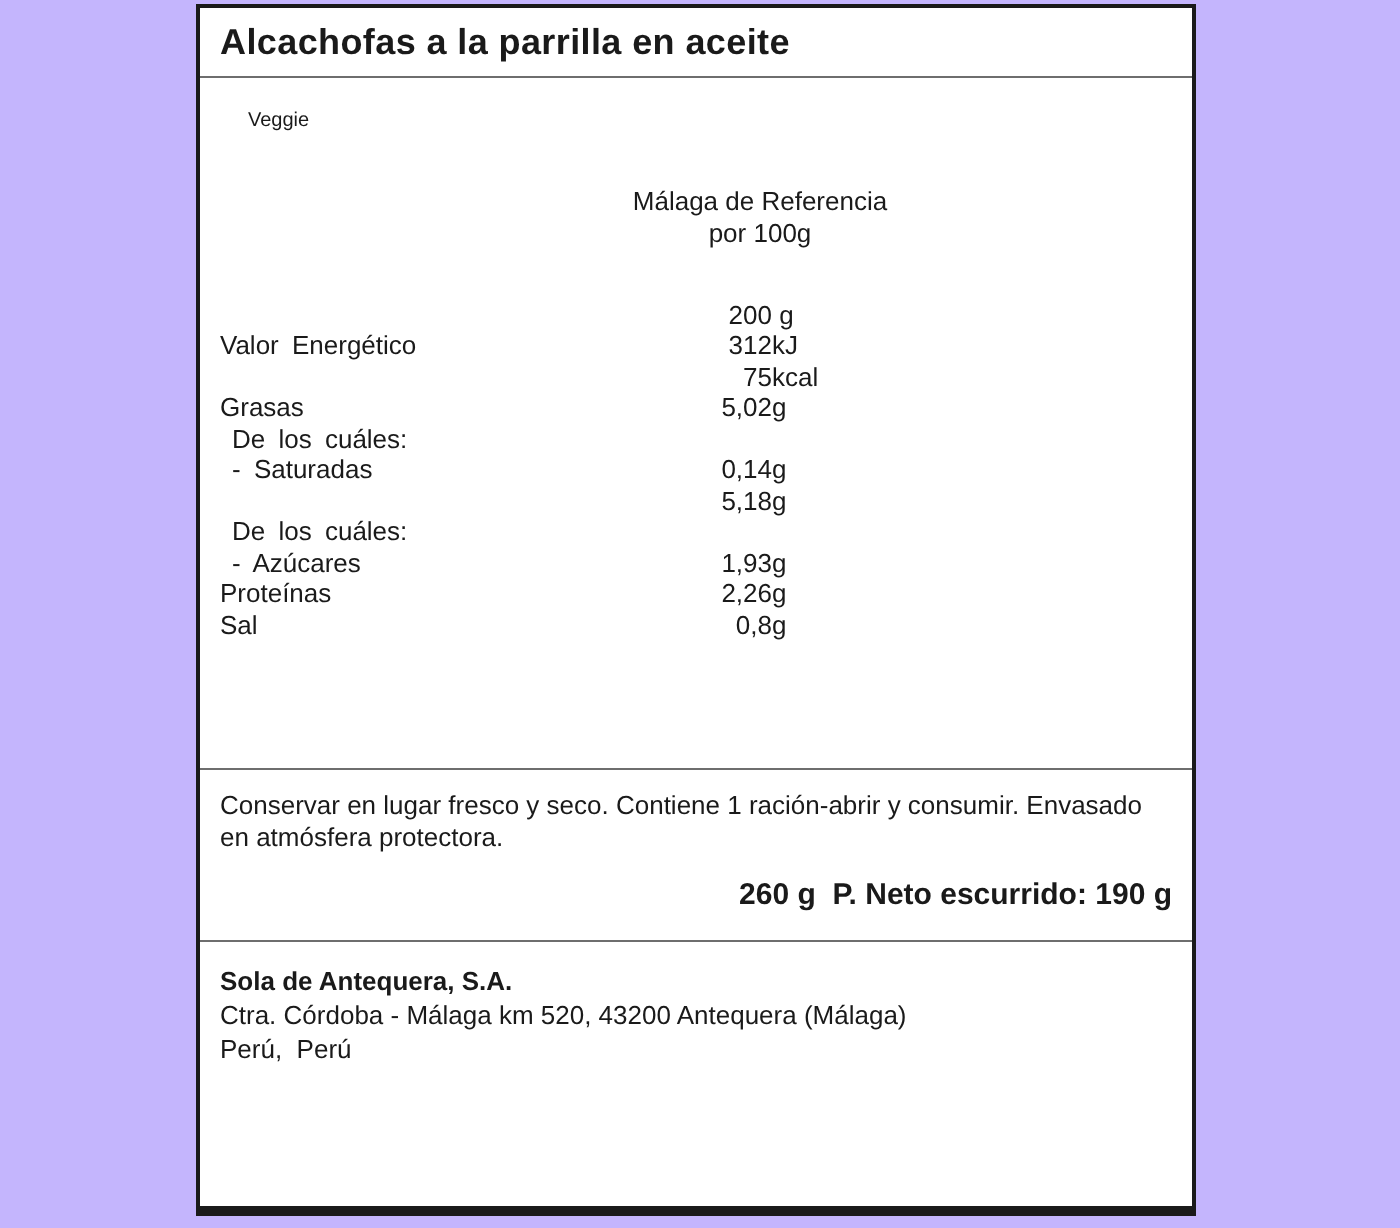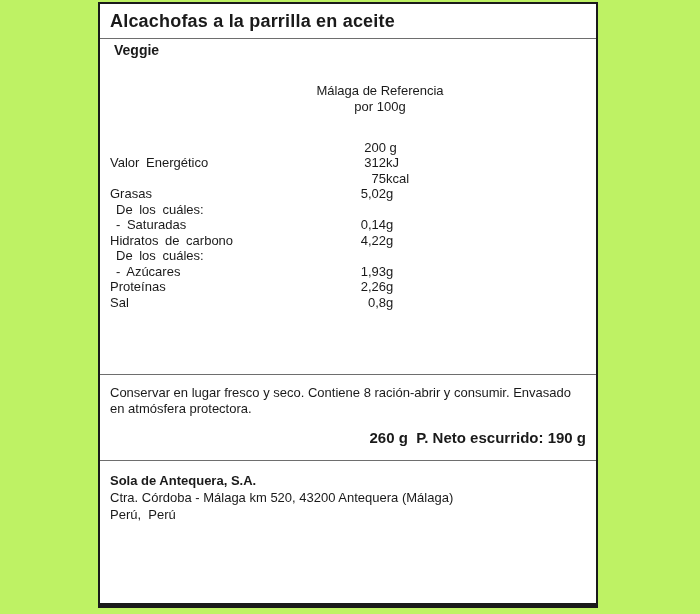--- a/index.html
+++ b/index.html
@@ -6,21 +6,21 @@
     margin: 0;
     padding: 0;
     background: #ffffff;
     font-family: "Liberation Sans", "DejaVu Sans", sans-serif;
     color: #1a1a1a;
   }
   .page {
     position: relative;
     width: 700px;
     height: 614px;
-    background: #bef264;
+    background: #c4b5fd;
     overflow: hidden;
   }
   .label-box {
     position: absolute;
     left: 98px;
     top: 2px;
     width: 500px;
     height: 606px;
     box-sizing: border-box;
     border: 2px solid #1a1a1a;
@@ -46,24 +46,23 @@
     border-top: 1px solid #6e6e6e;
     margin: 6px -10px 0 -10px;
     height: 0;
   }
   .instructions {
     margin: 9px 0 0 0;
     font-size: 13px;
     line-height: 15.5px;
   }
   .veggie {
-    margin: 4px;
-    font-size: 14px;
-    line-height: 15.5px;
-    font-weight: bold;
+    margin: 14px;
+    font-size: 10px;
+    line-height: 15.5px;
   }
   .nutri-header {
     margin: 24px 0 0 130px;
     width: 280px;
     text-align: center;
     font-size: 13px;
     line-height: 16.5px;
   }
   .nutri-table {
     margin-top: 24px;
@@ -170,22 +169,21 @@
         <span class="nlabel">De los cuáles:</span>
         <span class="nnum"></span>
         <span class="nunit"></span>
       </div>
       <div class="nutri-row indent">
         <span class="nlabel">- Saturadas</span>
         <span class="nnum">0,14</span>
         <span class="nunit">g</span>
       </div>
       <div class="nutri-row">
-        <span class="nlabel">Hidratos de carbono</span>
-        <span class="nnum">4,22</span>
+        <span class="nnum">5,18</span>
         <span class="nunit">g</span>
       </div>
       <div class="nutri-row indent">
         <span class="nlabel">De los cuáles:</span>
         <span class="nnum"></span>
         <span class="nunit"></span>
       </div>
       <div class="nutri-row indent">
         <span class="nlabel">- Azúcares</span>
         <span class="nnum">1,93</span>
@@ -198,21 +196,21 @@
       </div>
       <div class="nutri-row">
         <span class="nlabel">Sal</span>
         <span class="nnum">0,8</span>
         <span class="nunit">g</span>
       </div>
     </div>
 
     <hr class="divider divider2">
 
-    <p class="storage">Conservar en lugar fresco y seco. Contiene 8 ración-abrir y consumir. Envasado en atmósfera protectora.</p>
+    <p class="storage">Conservar en lugar fresco y seco. Contiene 1 ración-abrir y consumir. Envasado en atmósfera protectora.</p>
 
     <p class="netweight">260 g  P. Neto escurrido: 190 g</p>
 
     <hr class="divider divider3">
 
     <p class="mfr-name">Sola de Antequera, S.A.</p>
     <p class="mfr-address">Ctra. Córdoba - Málaga km 520, 43200 Antequera (Málaga)</p>
     <p class="mfr-country">Perú,  Perú</p>
 
   </div>

